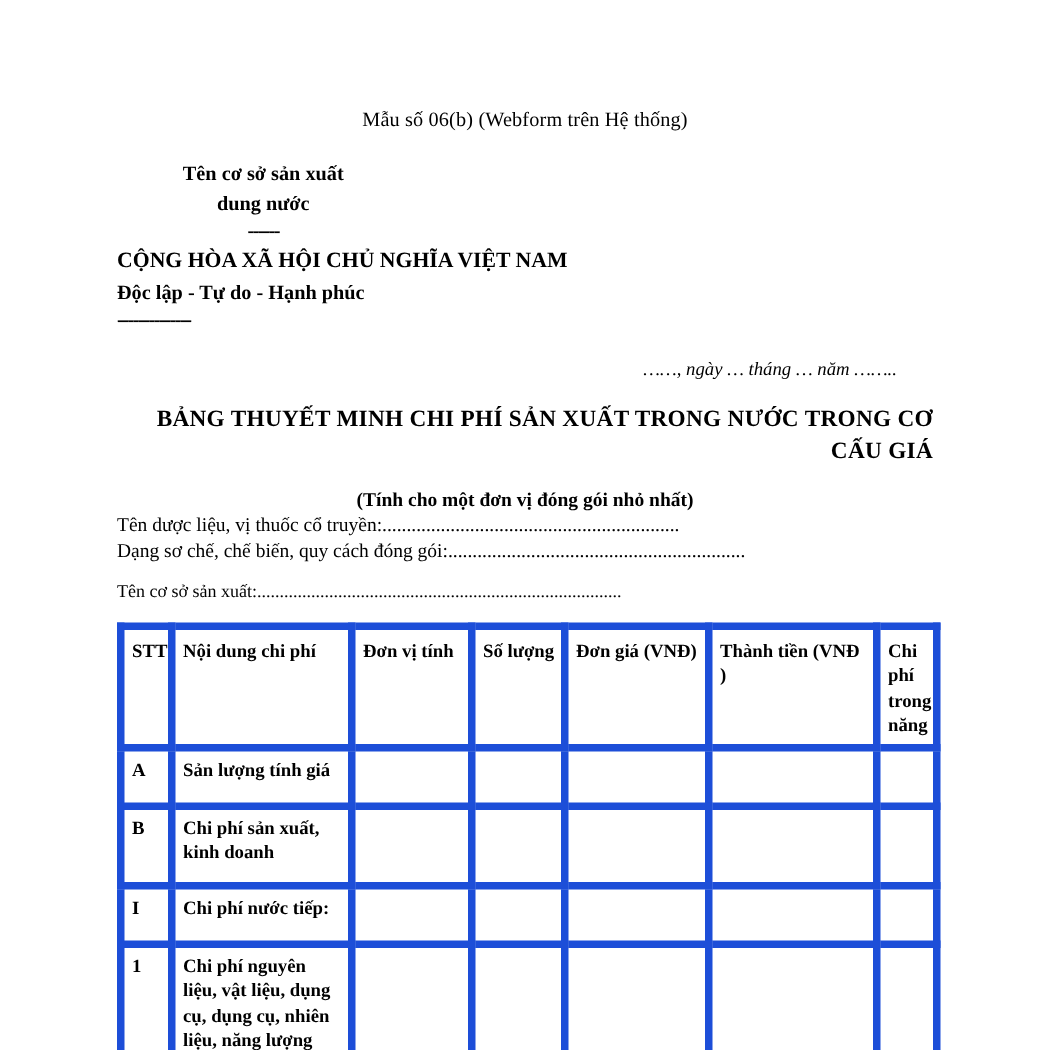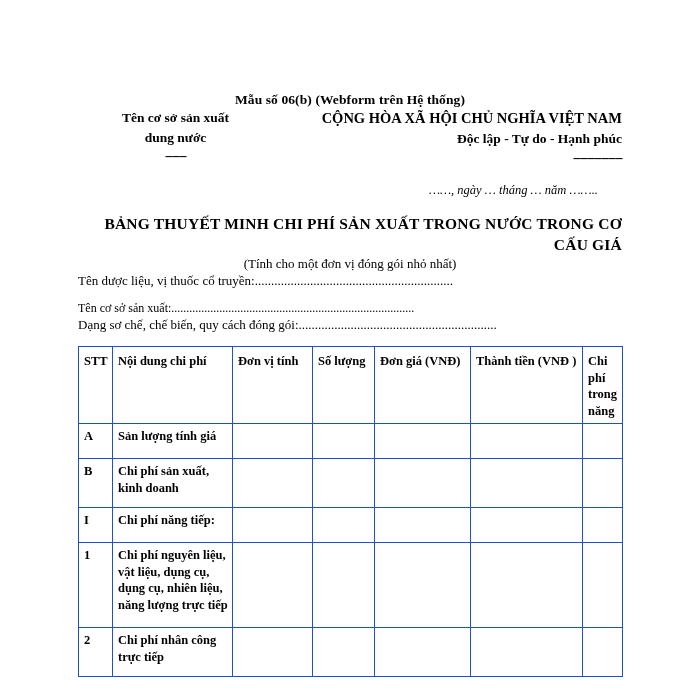--- a/index.html
+++ b/index.html
@@ -16,44 +16,46 @@
   }
   .page {
     position: relative;
     width: 700px;
     height: 700px;
     box-sizing: border-box;
     padding: 0 78px;
   }
   .form-code {
     text-align: center;
-    font-weight: bold;
+    font-weight: normal;
     font-size: 13.5px;
-    margin-top: 92px;
+    margin-top: 72px;
     letter-spacing: 0.1px;
   }
   .head-row {
     display: flex;
     align-items: flex-start;
+    margin-top: 18px;
+    flex-direction: column;
   }
   .head-left {
     width: 195px;
     text-align: center;
     font-weight: bold;
     font-size: 13.5px;
     line-height: 1.45;
   }
   .head-left .dash {
     letter-spacing: -1px;
     display: block;
     margin-top: -1px;
   }
   .head-right {
     flex: 1;
-    text-align: right;
+    text-align: left;
     font-weight: bold;
     font-size: 13.5px;
     line-height: 1.45;
   }
   .head-right .natl {
     font-size: 14.5px;
   }
   .head-right .dash2 {
     letter-spacing: -1px;
     display: block;
@@ -70,42 +72,43 @@
   .doc-title {
     text-align: right;
     font-weight: bold;
     font-size: 15.5px;
     line-height: 1.35;
     margin-top: 16px;
     letter-spacing: 0.2px;
   }
   .doc-subtitle {
     text-align: center;
-    font-weight: normal;
+    font-weight: bold;
     font-size: 13px;
+    margin-top: 13px;
   }
   .field-line {
     font-size: 13px;
     line-height: 1.35;
     white-space: nowrap;
     overflow: hidden;
   }
   .field-line.small {
     font-size: 12px;
     margin-top: 10px;
   }
   table.cost-table {
     width: 100%;
     border-collapse: collapse;
     margin-top: 13px;
     table-layout: fixed;
   }
   table.cost-table td,
   table.cost-table th {
-    border: 1px solid #1d4ed8;
+    border: 5px solid #1d4ed8;
     font-size: 12.5px;
     font-weight: bold;
     padding: 4px 4px 4px 5px;
     vertical-align: top;
     line-height: 1.32;
     text-align: left;
   }
   table.cost-table thead td {
     vertical-align: top;
     padding-top: 6px;
@@ -142,22 +145,22 @@
       <div class="dash2">--------------</div>
     </div>
   </div>
 
   <div class="date-line">……, ngày … tháng … năm ……..</div>
 
   <div class="doc-title">BẢNG THUYẾT MINH CHI PHÍ SẢN XUẤT TRONG NƯỚC TRONG CƠ CẤU GIÁ</div>
   <div class="doc-subtitle">(Tính cho một đơn vị đóng gói nhỏ nhất)</div>
 
   <div class="field-line">Tên dược liệu, vị thuốc cổ truyền:.............................................................</div>
+  <div class="field-line">Dạng sơ chế, chế biến, quy cách đóng gói:.............................................................</div>
   <div class="field-line small">Tên cơ sở sản xuất:.................................................................................</div>
-  <div class="field-line">Dạng sơ chế, chế biến, quy cách đóng gói:.............................................................</div>
 
   <table class="cost-table">
     <colgroup>
       <col class="col-stt">
       <col class="col-name">
       <col class="col-unit">
       <col class="col-qty">
       <col class="col-price">
       <col class="col-total">
       <col class="col-dom">
@@ -187,21 +190,21 @@
         <td>B</td>
         <td>Chi phí sản xuất, kinh doanh</td>
         <td></td>
         <td></td>
         <td></td>
         <td></td>
         <td></td>
       </tr>
       <tr class="r-i">
         <td>I</td>
-        <td>Chi phí năng tiếp:</td>
+        <td>Chi phí nước tiếp:</td>
         <td></td>
         <td></td>
         <td></td>
         <td></td>
         <td></td>
       </tr>
       <tr class="r-1">
         <td>1</td>
         <td>Chi phí nguyên liệu, vật liệu, dụng cụ, dụng cụ, nhiên liệu, năng lượng trực tiếp</td>
         <td></td>

